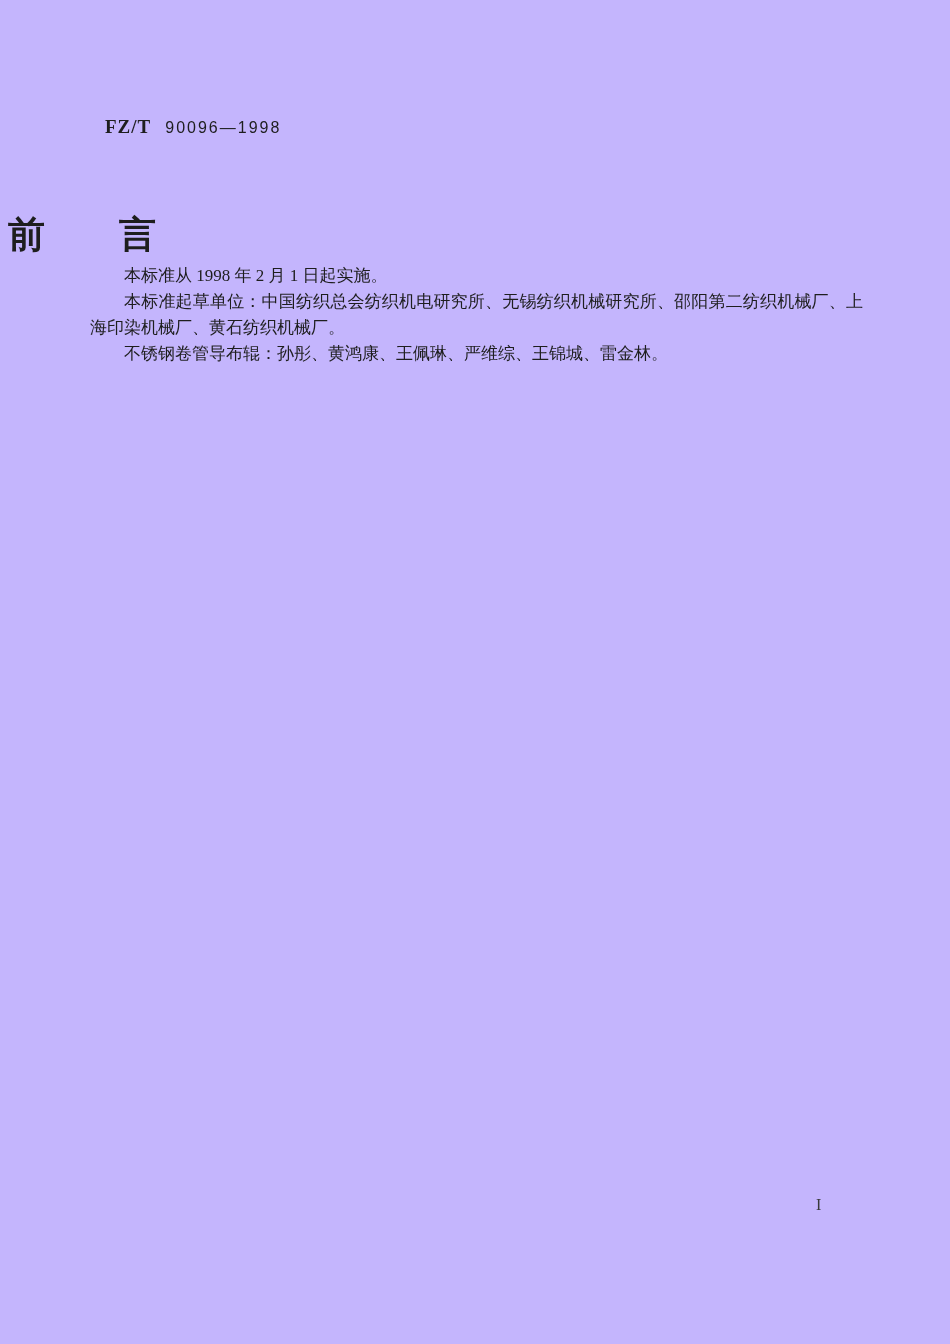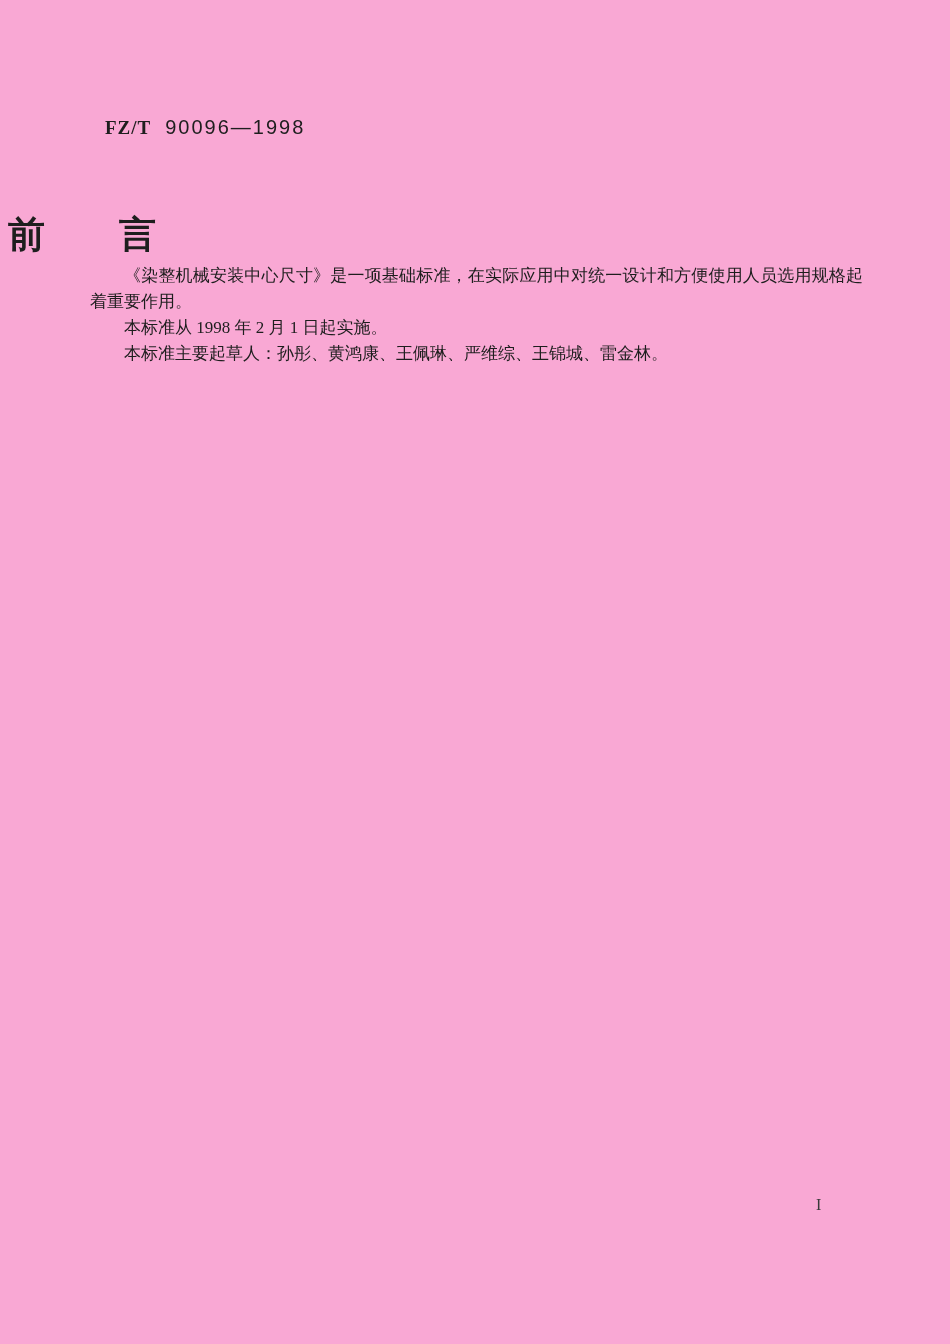--- a/index.html
+++ b/index.html
@@ -5,21 +5,21 @@
   html, body {
     margin: 0;
     padding: 0;
     background: #e8e8e8;
   }
   .page {
     position: relative;
     width: 950px;
     height: 1344px;
     margin: 0 auto;
-    background: #f9a8d4;
+    background: #c4b5fd;
     color: #1e1e1e;
     font-family: "Liberation Serif", serif;
     overflow: hidden;
   }
   .doc-code {
     position: absolute;
     left: 105px;
     top: 116px;
     display: flex;
     align-items: baseline;
@@ -28,21 +28,21 @@
   }
   .code-prefix {
     font-family: "Liberation Serif", serif;
     font-weight: bold;
     font-size: 19px;
     letter-spacing: 1px;
   }
   .code-number {
     font-family: "Liberation Sans", sans-serif;
     font-weight: 500;
-    font-size: 20px;
+    font-size: 16px;
     letter-spacing: 2px;
   }
   .doc-title {
     position: absolute;
     left: 0;
     top: 207px;
     width: 100%;
     margin: 8px;
     text-align: left;
     font-size: 37px;
@@ -80,20 +80,20 @@
 <div class="page">
 
   <header class="doc-code">
     <span class="code-prefix">FZ/T</span>
     <span class="code-number">90096—1998</span>
   </header>
 
   <h1 class="doc-title">前　　言</h1>
 
   <main class="body-text">
-    <p>《染整机械安装中心尺寸》是一项基础标准，在实际应用中对统一设计和方便使用人员选用规格起着重要作用。</p>
     <p>本标准从 1998 年 2 月 1 日起实施。</p>
-    <p>本标准主要起草人：孙彤、黄鸿康、王佩琳、严维综、王锦城、雷金林。</p>
+    <p>本标准起草单位：中国纺织总会纺织机电研究所、无锡纺织机械研究所、邵阳第二纺织机械厂、上海印染机械厂、黄石纺织机械厂。</p>
+    <p>不锈钢卷管导布辊：孙彤、黄鸿康、王佩琳、严维综、王锦城、雷金林。</p>
   </main>
 
   <div class="page-number">I</div>
 
 </div>
 
 </body></html>

